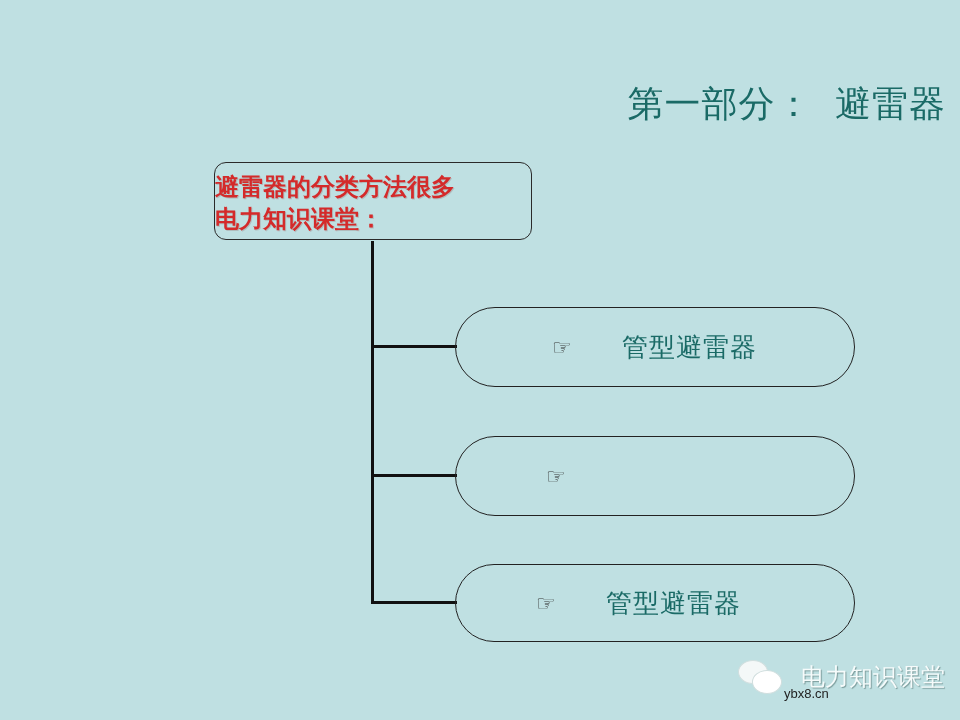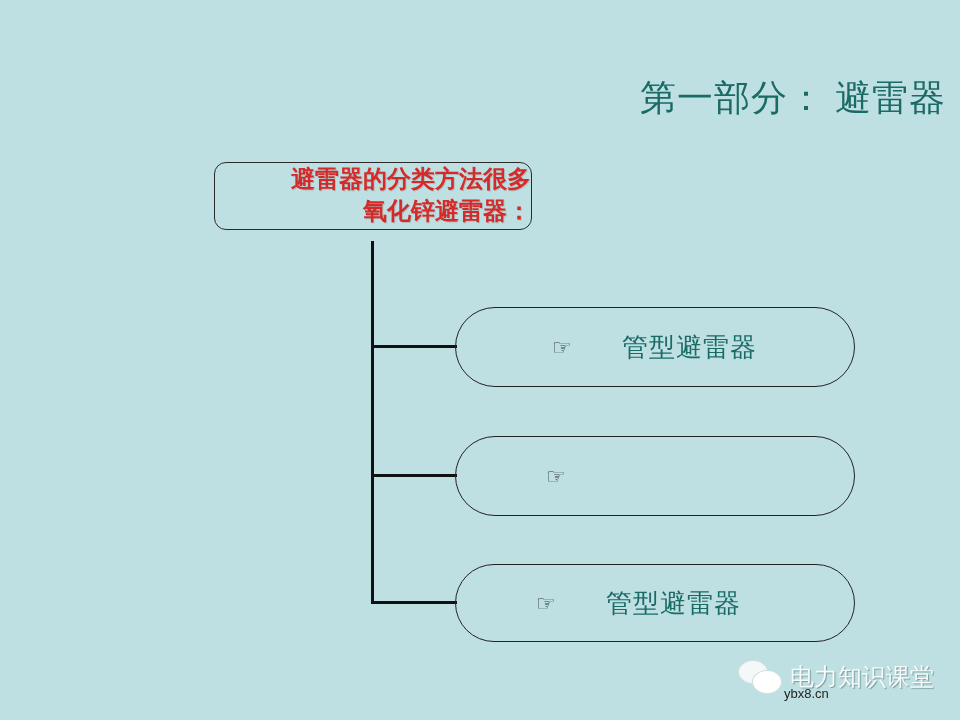--- a/index.html
+++ b/index.html
@@ -1,45 +1,45 @@
 <!DOCTYPE html>
 <html><head>
 <meta charset="utf-8">
 <style>
   html, body { margin:0; padding:0; }
   body { width:960px; height:720px; background:#bfe0e2; position:relative; overflow:hidden;
          font-family:"DejaVu Serif","Liberation Serif",serif; }
-  .title { position:absolute; right:14px; top:74px; font-family:Liberation Serif, serif;
+  .title { position:absolute; right:14px; top:80px; font-family:Liberation Mono, monospace;
            font-size:36px; color:#1a6a66; letter-spacing:1px; }
-  .rootbox { position:absolute; left:214px; top:162px; width:318px; height:68px; border:1.5px solid #2a2a2a;
-             border-radius:12px; box-sizing:border-box; text-align:right; color:#d42a2a; font-size:24px;
-             line-height:32px; font-weight:bold; text-shadow:1px 1px 0 #8a5a5a44; }
+  .rootbox { position:absolute; left:214px; top:162px; width:318px; height:78px; border:1.5px solid #2a2a2a;
+             border-radius:12px; box-sizing:border-box; text-align:left; color:#d42a2a; font-size:24px;
+             line-height:32px; padding-top:8px; font-weight:bold; text-shadow:1px 1px 0 #8a5a5a44; }
   .vline { position:absolute; left:371px; top:241px; width:3px; height:363px; background:#111; }
   .hline { position:absolute; left:371px; height:3px; width:86px; background:#111; }
   .node { position:absolute; left:455px; width:400px; height:80px; border:1.5px solid #222;
           border-radius:40px; box-sizing:border-box; display:flex; align-items:center; }
   .node .hand { font-size:22px; color:#333; margin-left:96px; width:70px; }
   .node .label { font-size:26px; color:#1a6a66; letter-spacing:1px;font-family:Liberation Mono, monospace; }
   .wm { position:absolute; left:738px; top:660px; display:flex; align-items:center; }
   .wm .bubbles { position:relative; width:44px; height:34px; }
   .wm .b1 { position:absolute; left:0; top:0; width:28px; height:22px; border-radius:50%; background:#f4f8f8; border:1px solid #d0dede; }
   .wm .b2 { position:absolute; left:14px; top:10px; width:28px; height:22px; border-radius:50%; background:#ffffff; border:1px solid #d0dede; }
   .wm .text { font-family:"DejaVu Sans","Liberation Sans",sans-serif; font-size:24px; color:#f6fbfb;
-              text-shadow:1px 1px 1px #7a9a9a; margin-left:8px; }
+              text-shadow:1px 1px 1px #7a9a9a; margin-left:19px; }
   .wm .url { position:absolute; left:46px; top:26px; font-family:Liberation Sans, sans-serif;
              font-size:13px; color:#222; }
 </style>
 </head>
 <body>
 
 <div class="title">第一部分： 避雷器</div>
 
 <div class="rootbox">
   <div>避雷器的分类方法很多</div>
-  <div>氧化锌避雷器：</div>
+  <div>电力知识课堂：</div>
 </div>
 
 <div class="vline"></div>
 <div class="hline" style="top:345px"></div>
 <div class="hline" style="top:474px"></div>
 <div class="hline" style="top:601px"></div>
 
 <div class="node" style="top:307px">
   <span class="hand">☞</span>
   <span class="label">管型避雷器</span>

